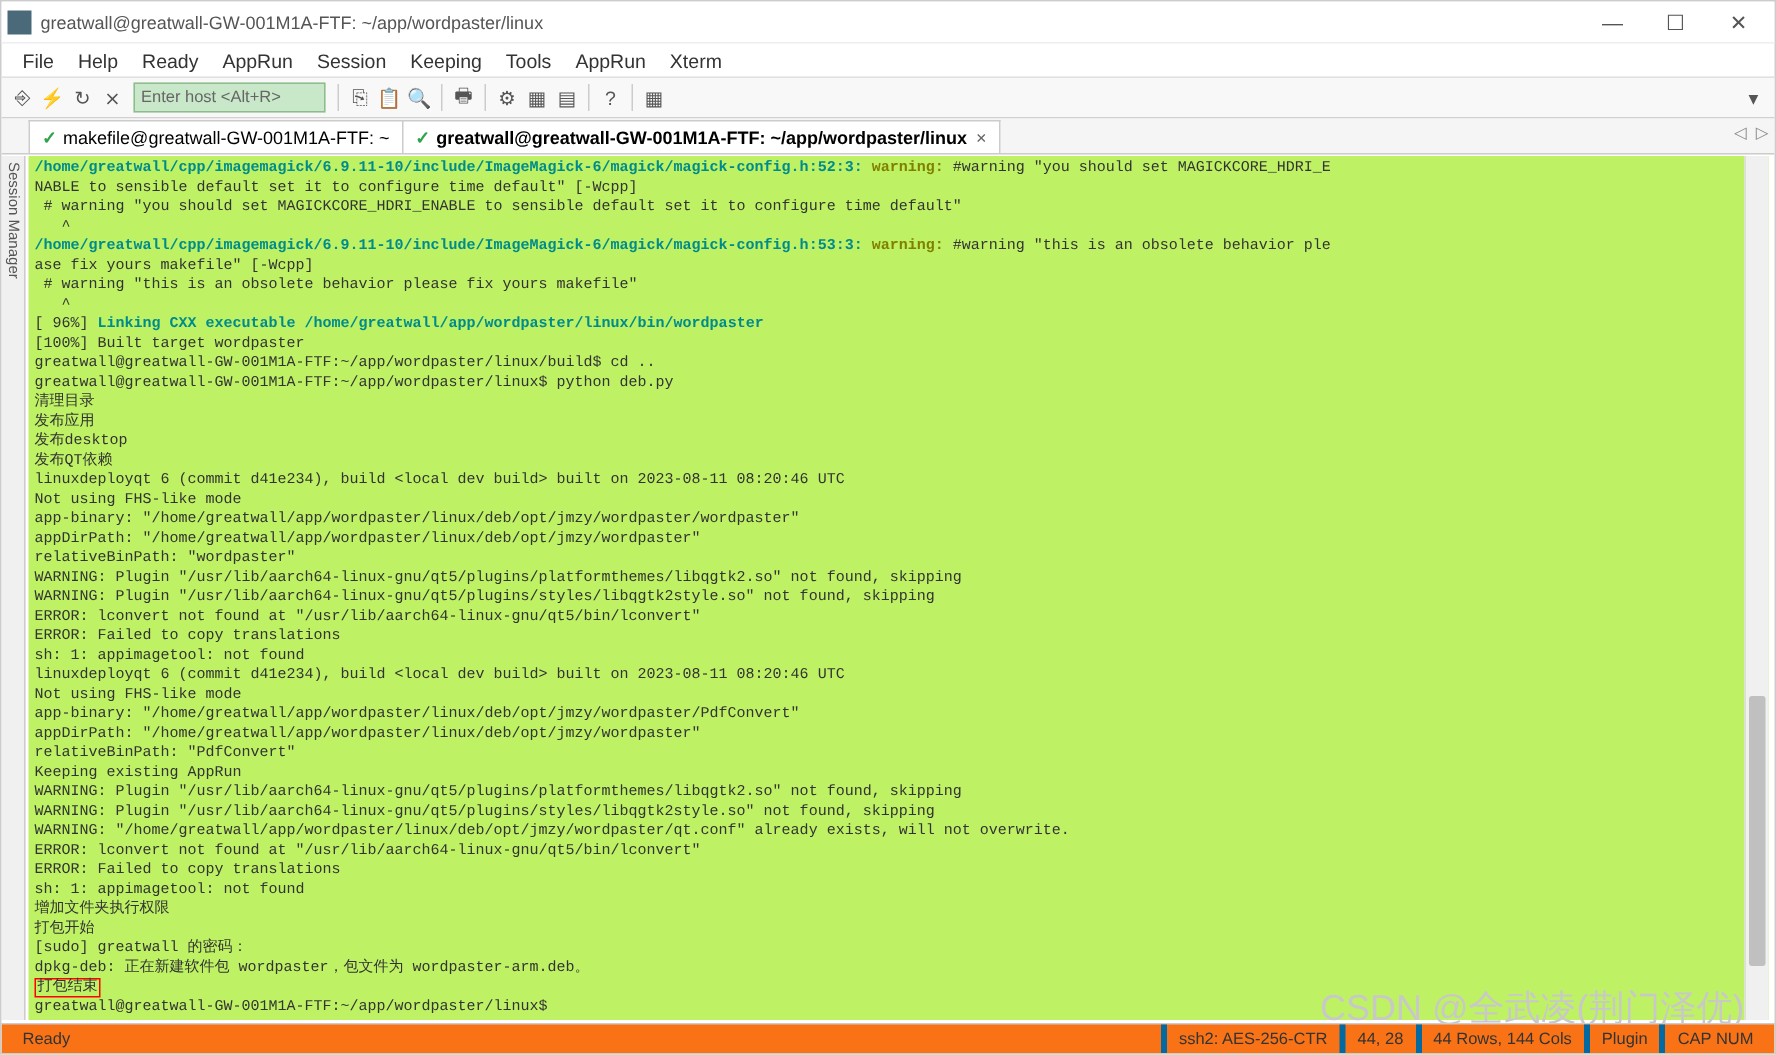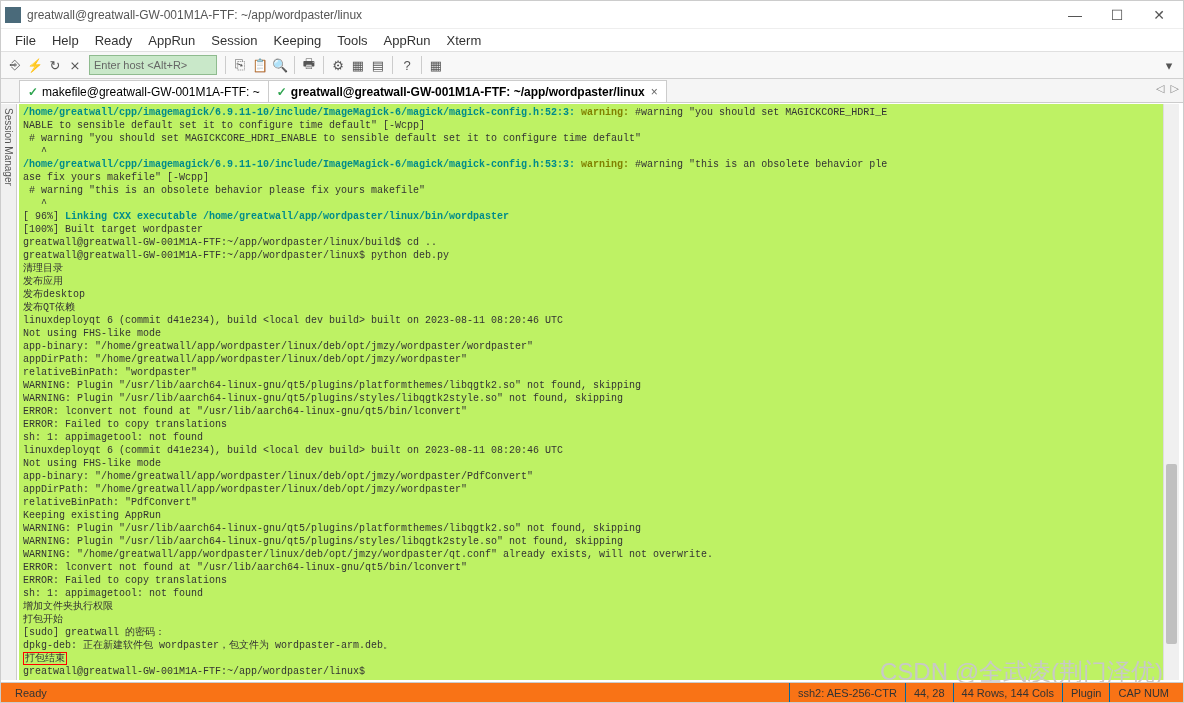--- a/index.html
+++ b/index.html
@@ -24,21 +24,21 @@
 .tab .close { margin-left:6px; color:#666;}
 .tab-arrows { position:absolute; right:4px; top:3px; display:flex; gap:6px; color:#888; font-size:11px;}
 .terminal { position:absolute; left:18px; right:4px; top:103px; bottom:22px; background:#bef264; font-family:Consolas,"Courier New",monospace; font-size:10px; line-height:13px; padding:2px 4px; overflow:hidden; white-space:pre; color:#333;}
 .terminal .teal { color:#008b8b;}
 .terminal .olive { color:#808000;}
 .terminal .bold { font-weight:bold;}
 .terminal .redbox { border:1px solid red; padding:0 1px;}
 .side-label { position:absolute; left:0; top:103px; bottom:22px; width:16px; background:#f0f0f0; border-right:1px solid #ccc;}
 .side-label span { writing-mode:vertical-lr; font-size:10px; color:#555; display:block; padding-top:4px; padding-left:2px;}
 .statusbar { position:absolute; left:0; right:0; bottom:0; height:20px; background:#f97316; border-top:1px solid #ccc; display:flex; align-items:center; font-size:11px; color:#333; padding:0 6px;}
-.statusbar .cell { border-left:1px solid #0369a1; padding:0 8px; height:100%; display:flex; align-items:center;}
+.statusbar .cell { border-left:4px solid #0369a1; padding:0 8px; height:100%; display:flex; align-items:center;}
 .statusbar .first { border-left:none; flex:1;}
 .watermark { position:absolute; right:20px; bottom:14px; color:#c8c8c8; font-size:24px; font-family:sans-serif; pointer-events:none;text-align:center;}
 .scrollbar-v { position:absolute; right:4px; top:103px; bottom:22px; width:16px; background:#f0f0f0; border-left:1px solid #ddd;}
 .scrollbar-v .thumb { position:absolute; left:2px; right:2px; top:360px; height:180px; background:#c0c0c0; border-radius:2px;}
 </style>
 </head>
 <body>
 
 <div class="titlebar">
   <div class="t-icon"></div>

